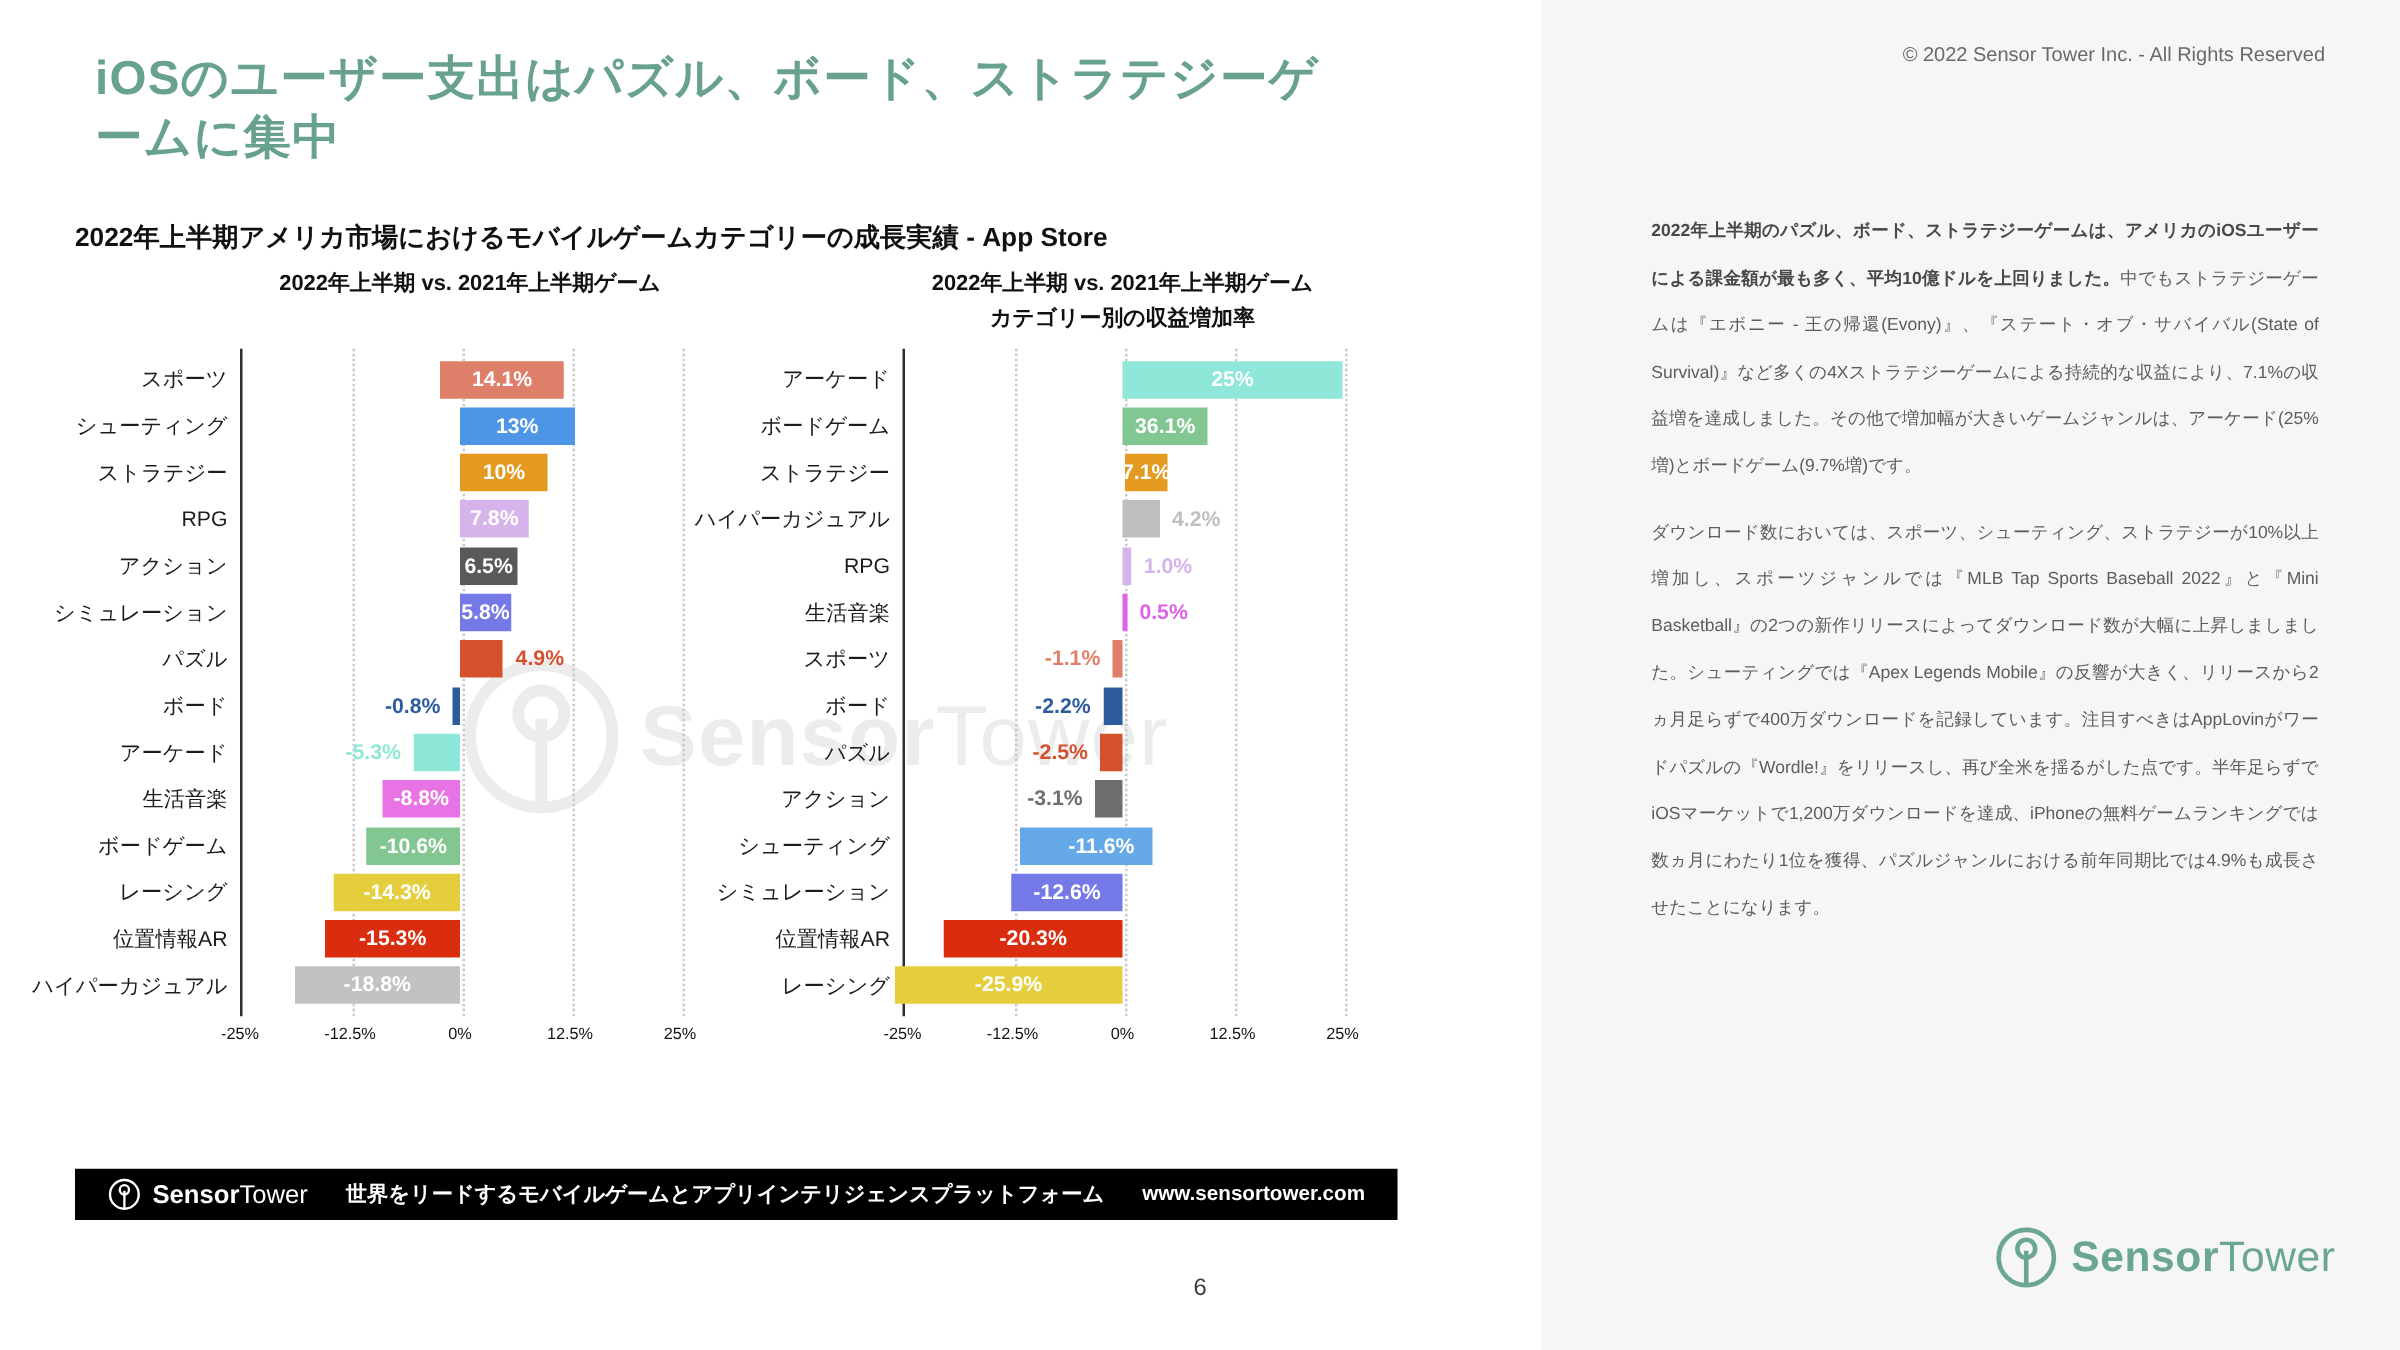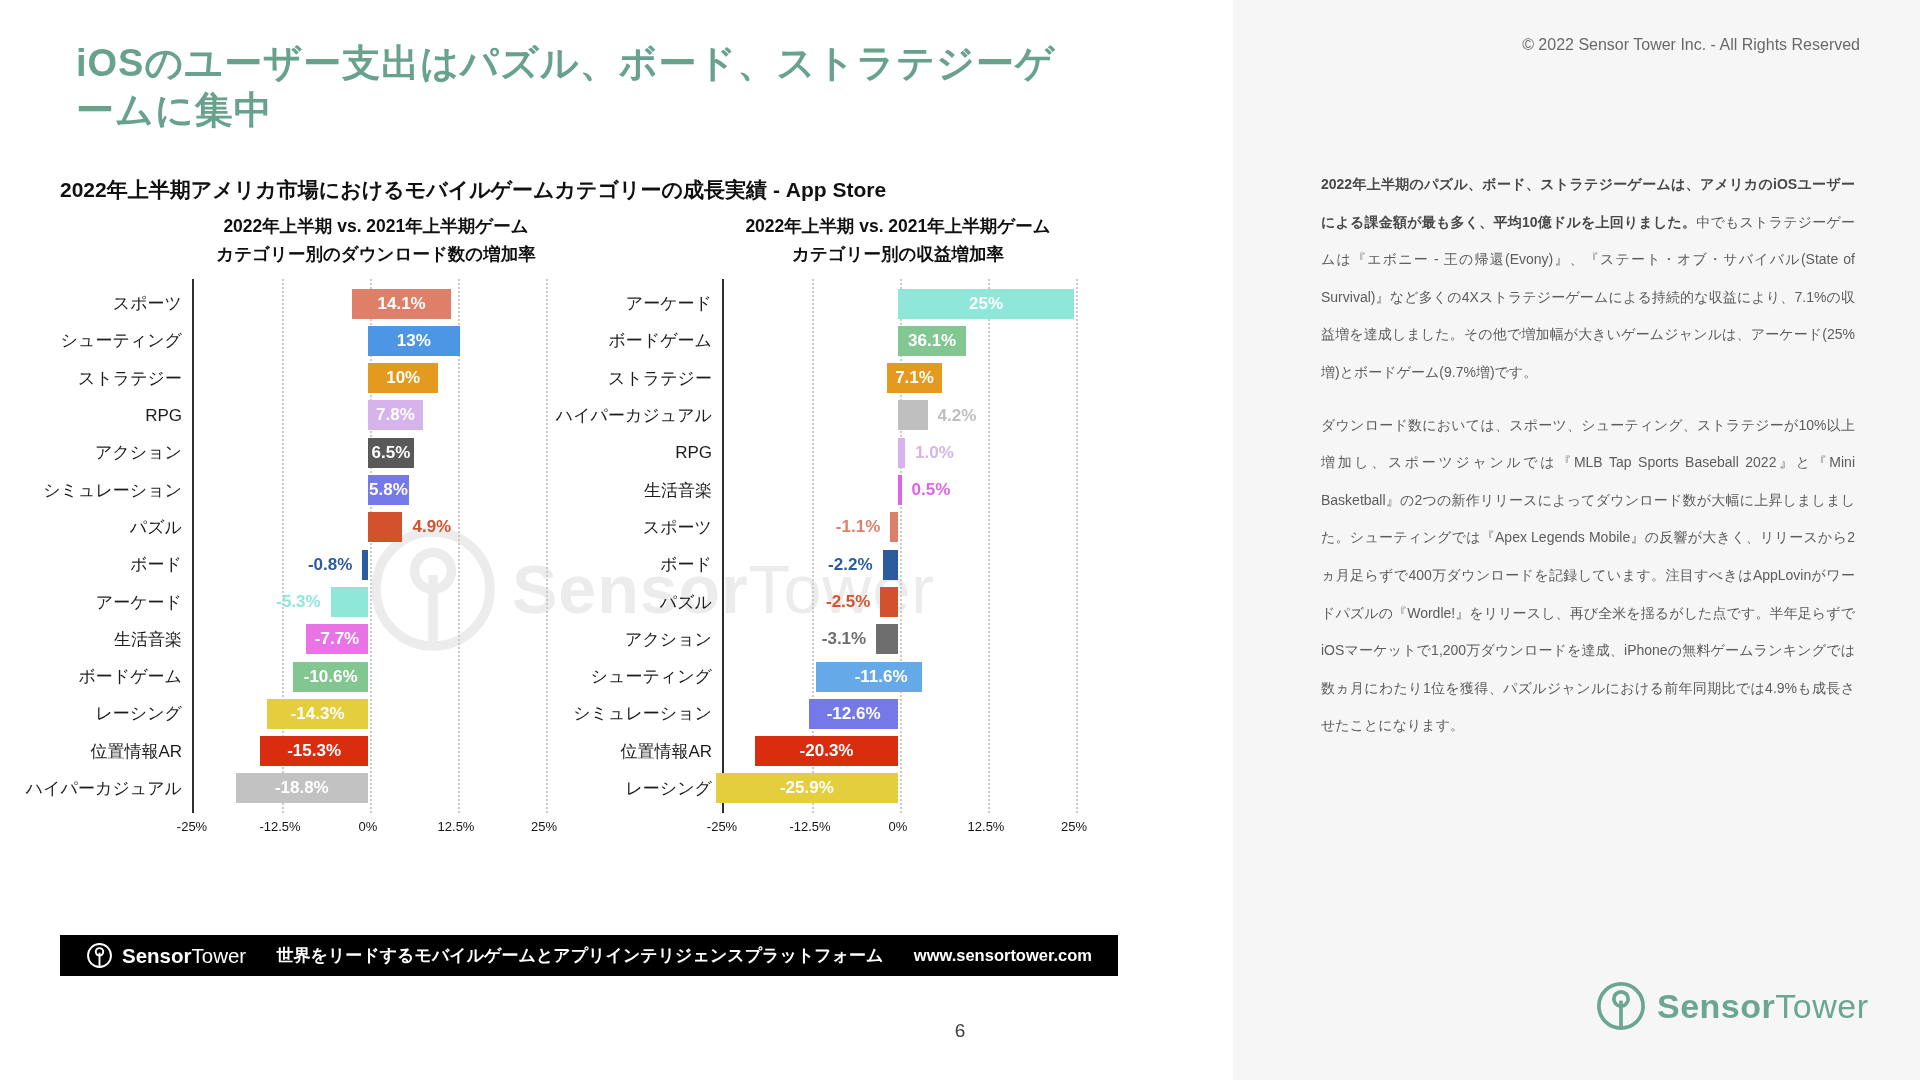--- a/index.html
+++ b/index.html
@@ -109,21 +109,20 @@
 <body>
 
 <div class="stage">
 
   <h1 class="page-title">iOSのユーザー支出はパズル、ボード、ストラテジーゲームに集中</h1>
 
   <div class="main-chart-title">2022年上半期アメリカ市場におけるモバイルゲームカテゴリーの成長実績 - App Store</div>
 
   <div class="sub-title left">
     <div>2022年上半期 vs. 2021年上半期ゲーム</div>
-    <div>カテゴリー別のダウンロード数の増加率</div>
   </div>
   <div class="sub-title right">
     <div>2022年上半期 vs. 2021年上半期ゲーム</div>
     <div>カテゴリー別の収益増加率</div>
   </div>
 
   <div class="watermark">
     <svg viewBox="0 0 48 48" aria-hidden="true">
       <circle cx="24" cy="24" r="20.4" fill="none" stroke="currentColor" stroke-width="3.4"></circle>
       <circle cx="24" cy="17.5" r="6.6" fill="none" stroke="currentColor" stroke-width="3.4"></circle>
@@ -187,21 +186,21 @@
           <div class="bar" style="width: 5.632px; left: 170.368px; background: rgb(45, 92, 158);"></div>
         </div>
         <div class="chart-row">
           <div class="row-label">アーケード</div>
           <div class="bar-label-out" style="color: rgb(143, 231, 217); right: 239.312px;">-5.3%</div>
           <div class="bar" style="width: 37.312px; left: 138.688px; background: rgb(143, 231, 217);"></div>
         </div>
         <div class="chart-row">
           <div class="row-label">生活音楽</div>
           <div class="bar" style="width: 61.952px; left: 114.048px; background: rgb(232, 115, 228);">
-            <span class="bar-label-in">-7.7%</span>
+            <span class="bar-label-in">-8.8%</span>
           </div>
         </div>
         <div class="chart-row">
           <div class="row-label">ボードゲーム</div>
           <div class="bar" style="width: 74.624px; left: 101.376px; background: rgb(130, 199, 145);">
             <span class="bar-label-in">-10.6%</span>
           </div>
         </div>
         <div class="chart-row">
           <div class="row-label">レーシング</div>
@@ -245,21 +244,21 @@
           </div>
         </div>
         <div class="chart-row">
           <div class="row-label">ボードゲーム</div>
           <div class="bar" style="width: 68.288px; left: 176px; background: rgb(130, 199, 145);">
             <span class="bar-label-in">36.1%</span>
           </div>
         </div>
         <div class="chart-row">
           <div class="row-label">ストラテジー</div>
-          <div class="bar" style="width: 55px; left: 165px; background: rgb(227, 154, 31);">
+          <div class="bar" style="width: 34px; left: 178px; background: rgb(227, 154, 31);">
             <span class="bar-label-in">7.1%</span>
           </div>
         </div>
         <div class="chart-row">
           <div class="row-label">ハイパーカジュアル</div>
           <div class="bar-label-out" style="color: rgb(191, 191, 191); left: 215.568px;">4.2%</div>
           <div class="bar" style="width: 29.568px; left: 176px; background: rgb(191, 191, 191);"></div>
         </div>
         <div class="chart-row">
           <div class="row-label">RPG</div>

